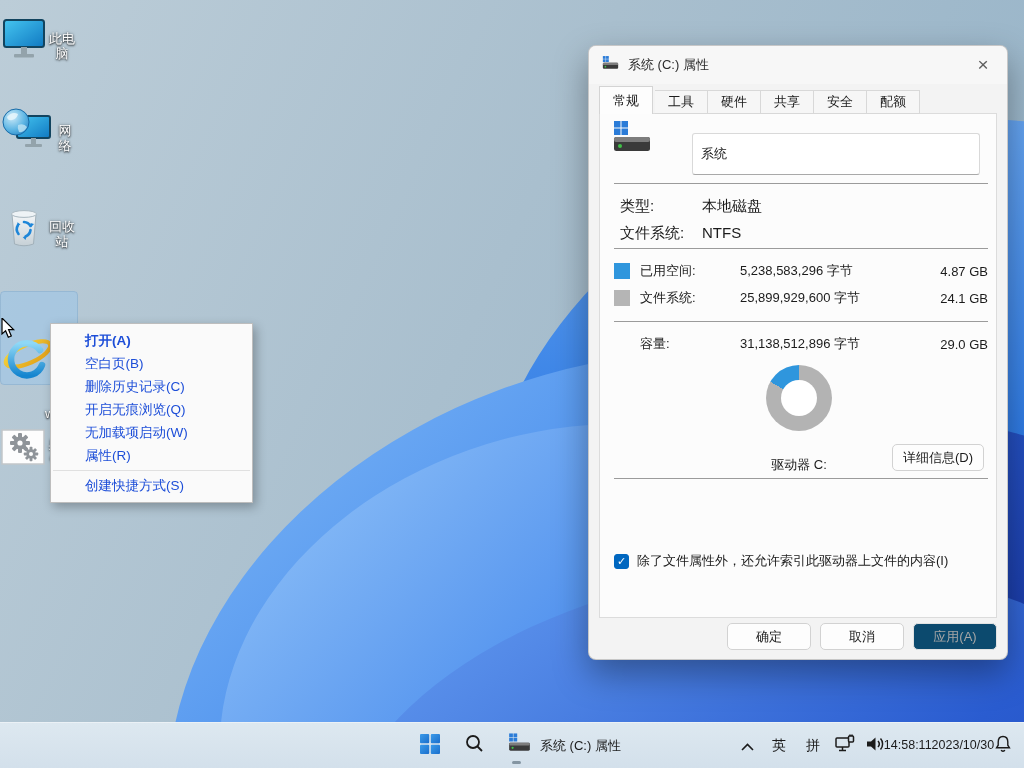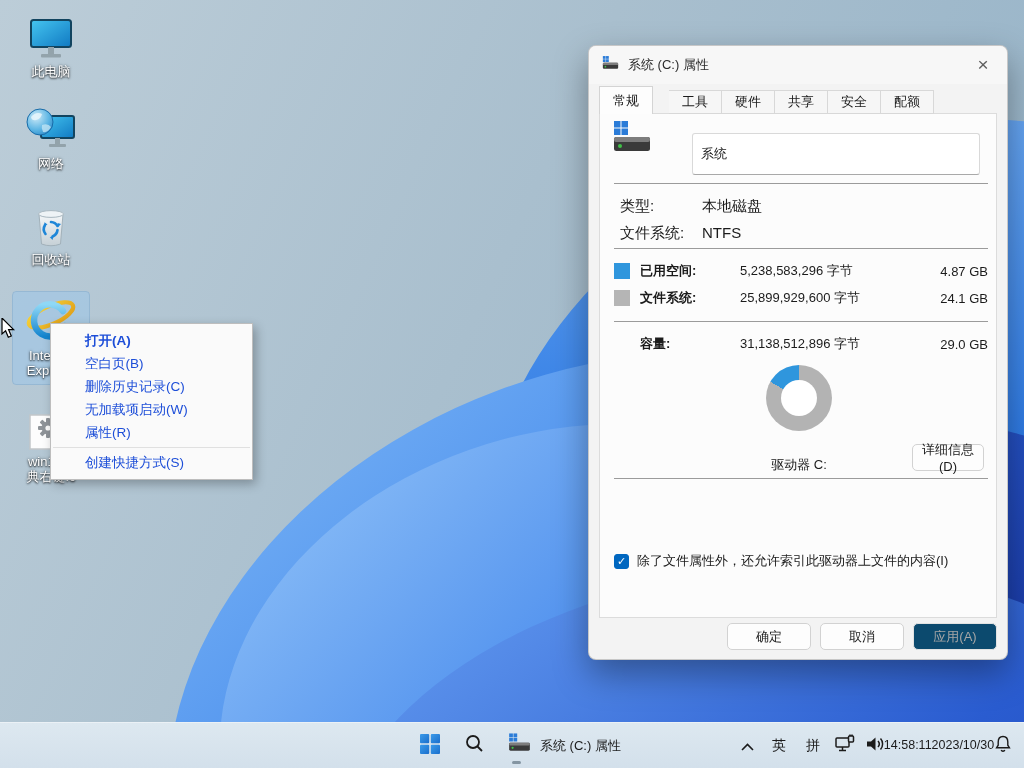--- a/index.html
+++ b/index.html
@@ -16,22 +16,22 @@
   .w2 { left:160px; top:360px; width:980px; height:760px; transform:rotate(-16deg);
         background:linear-gradient(155deg,#7cb6f6 0%,#3b82ea 45%,#1d55cc 85%); }
   .w4 { left:500px; top:420px; width:760px; height:640px; transform:rotate(-10deg);
         background:linear-gradient(165deg,#2e63d8 0%,#16339e 55%); }
   .w3 { left:215px; top:430px; width:720px; height:560px; transform:rotate(-15deg);
         background:linear-gradient(150deg,#93c4f8 0%,#4286ec 55%,#2a62d6 100%); }
   .w5 { left:330px; top:570px; width:860px; height:520px; transform:rotate(-7deg);
         background:linear-gradient(150deg,#679ff2 0%,#2a5cd0 55%,#1b43b0 100%); }
 
   
-  .icon-block { position:absolute; left:1px; width:76px; display:flex; flex-direction:column;
-                align-items:center; padding-top:5px; border-radius:3px; cursor:default;margin-left:12px; }
+  .icon-block { position:absolute; left:1px; width:76px; display:flex; 
+                align-items:flex-end; padding-top:5px; border-radius:3px; cursor:default; }
   .icon-block.selected { background:rgba(150,198,238,.45); outline:1px solid rgba(110,165,210,.45); }
   .icon-art { height:48px; display:flex; align-items:flex-end; justify-content:center; }
   .icon-label { margin-top:3px; font-size:13px; line-height:15px; color:#fff; text-align:center;
                 text-shadow:0 1px 2px rgba(0,0,0,.85), 0 0 3px rgba(0,0,0,.5); }
 
   
   .context-menu { position:absolute; left:50px; top:323px; width:203px; background:#fafafa;
                   border:1px solid #bdbdbd; box-shadow:3px 4px 10px rgba(0,0,0,.28);
                   padding:5px 0; z-index:30; }
   .menu-item { height:23px; line-height:23px; padding-left:34px; font-size:13.5px; color:#1d4ed8; }
@@ -45,42 +45,42 @@
   .titlebar { position:absolute; left:0; top:0; right:0; height:38px; display:flex;
               align-items:center; gap:9px; padding-left:13px; background:#f7f7f7; }
   .title-text { font-size:13px; color:#2b2b2b; }
   .close-btn { position:absolute; right:10px; top:6px; width:28px; height:26px; display:flex;
                align-items:center; justify-content:center; font-size:19px; color:#5f5f5f; }
   .tabstrip { position:absolute; left:10px; top:40px; height:28px; display:flex; align-items:flex-end; z-index:2; }
   .tab { height:24px; padding:0 13px; display:flex; align-items:center; font-size:13px;
          background:#f6f6f6; border:1px solid #d8d8d8; border-left:none; color:#1b1b1b; }
   .tab:first-child { border-left:1px solid #d8d8d8; }
   .tab.active { height:28px; background:#fdfdfd; border:1px solid #d4d4d4; border-bottom:none;
-                margin-right:16px; position:relative; z-index:3; }
+                margin-right:2px; position:relative; z-index:3; }
   .panel { position:absolute; left:10px; top:67px; width:398px; height:505px; background:#fcfcfc;
            border:1px solid #dcdcdc; z-index:1; }
   .sep { position:absolute; left:14px; right:8px; height:1px; background:#9b9b9b; }
   .vol-input { position:absolute; left:92px; top:19px; width:288px; height:42px; background:#fff;
                border:1px solid #d9d9d9; border-bottom:1px solid #a9a9a9; border-radius:3px;
                padding:0 8px; font-size:13px; color:#1b1b1b; font-family:inherit; }
   .big-drive { position:absolute; left:12px; top:6px; }
   .meta-row { position:absolute; left:20px; display:flex; font-size:15px; }
   .meta-label { width:82px; }
   .space-row { position:absolute; left:14px; right:8px; display:flex; align-items:center; font-size:13px; }
   .sw { width:16px; height:16px; margin-right:10px; flex:none; }
   .sw.hidden { visibility:hidden; }
-  .sp-label { flex:1;font-weight:bold; }
+  .sp-label { flex:1; }
   .sp-bytes { width:170px; text-align:left; }
   .sp-size { width:78px; text-align:right; }
   .donut { position:absolute; left:166px; top:251px; width:66px; height:66px; border-radius:50%; }
   .donut::after { content:""; position:absolute; inset:15px; background:#fff; border-radius:50%; }
   .drive-caption { position:absolute; left:129px; top:342px; width:140px; text-align:center; font-size:13px; }
   .btn { background:#fdfdfd; border:1px solid #d2d2d2; border-radius:5px; font-size:13px; color:#1b1b1b;
          display:flex; align-items:center; justify-content:center; font-family:inherit; }
-  .details-btn { position:absolute; right:12px; top:330px; width:72px; height:27px; }
+  .details-btn { position:absolute; right:12px; top:330px; width:92px; height:27px; }
   .cb-row { position:absolute; left:14px; display:flex; align-items:center; gap:8px; font-size:13px; }
   .cb-box { width:15px; height:15px; border:1px solid #8a8a8a; border-radius:3px; background:#fff;
             display:flex; align-items:center; justify-content:center; flex:none; }
   .cb-box::after { content:"✓"; font-size:11px; color:#fff; opacity:0; }
   .cb-box.checked { background:#0067c0; border-color:#0067c0; }
   .cb-box.checked::after { opacity:1; }
   .dlg-buttons { position:absolute; right:10px; bottom:9px; display:flex; gap:9px; }
   .dlg-buttons .btn { width:84px; height:27px; }
   .btn.disabled { color:#a6a6a6; background:#0c4a6e; border-color:#e2e2e2; }
 
@@ -241,20 +241,21 @@
   <div class="cursor">
     <svg width="17" height="22" viewBox="0 0 17 22">
       <polygon points="1,0 1,16 4.6,12.8 7.3,19.3 10.3,18 7.6,11.7 12.6,11.7" fill="#fff" stroke="#000" stroke-width="1.2"></polygon>
     </svg>
   </div>
 
   <div class="context-menu">
     <div class="menu-item bold">打开(A)</div>
     <div class="menu-item">空白页(B)</div>
     <div class="menu-item">删除历史记录(C)</div>
+    <div class="menu-item">开启无痕浏览(Q)</div>
     <div class="menu-item">无加载项启动(W)</div>
     <div class="menu-item">属性(R)</div>
     <div class="menu-sep"></div>
     <div class="menu-item">创建快捷方式(S)</div>
   </div>
 
   <div class="dialog">
     <div class="titlebar">
       <span>
         <svg width="17" height="15" viewBox="0 0 40 35">

